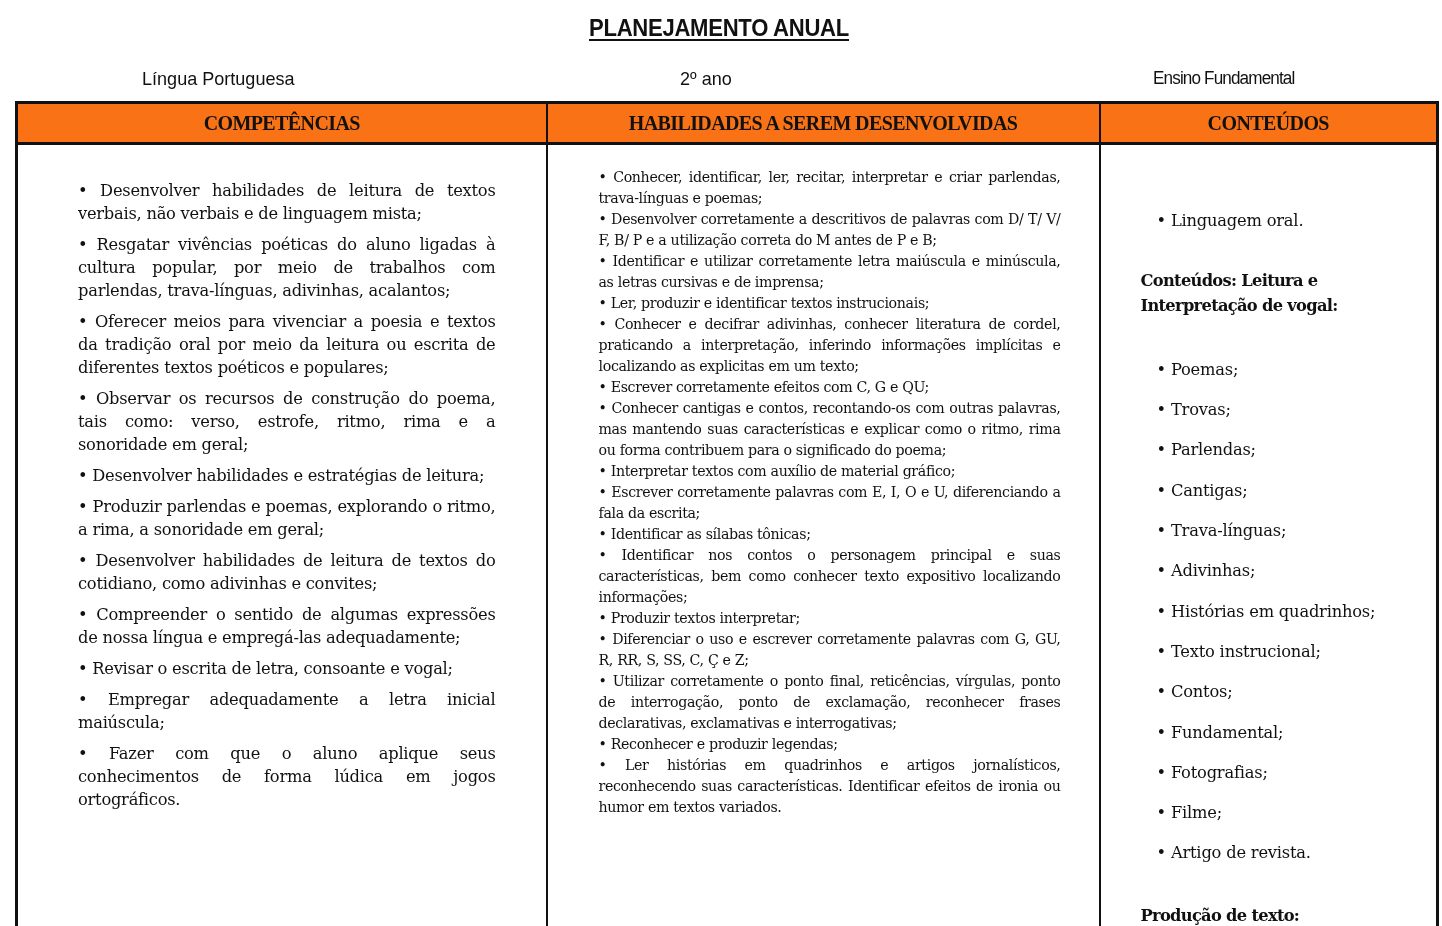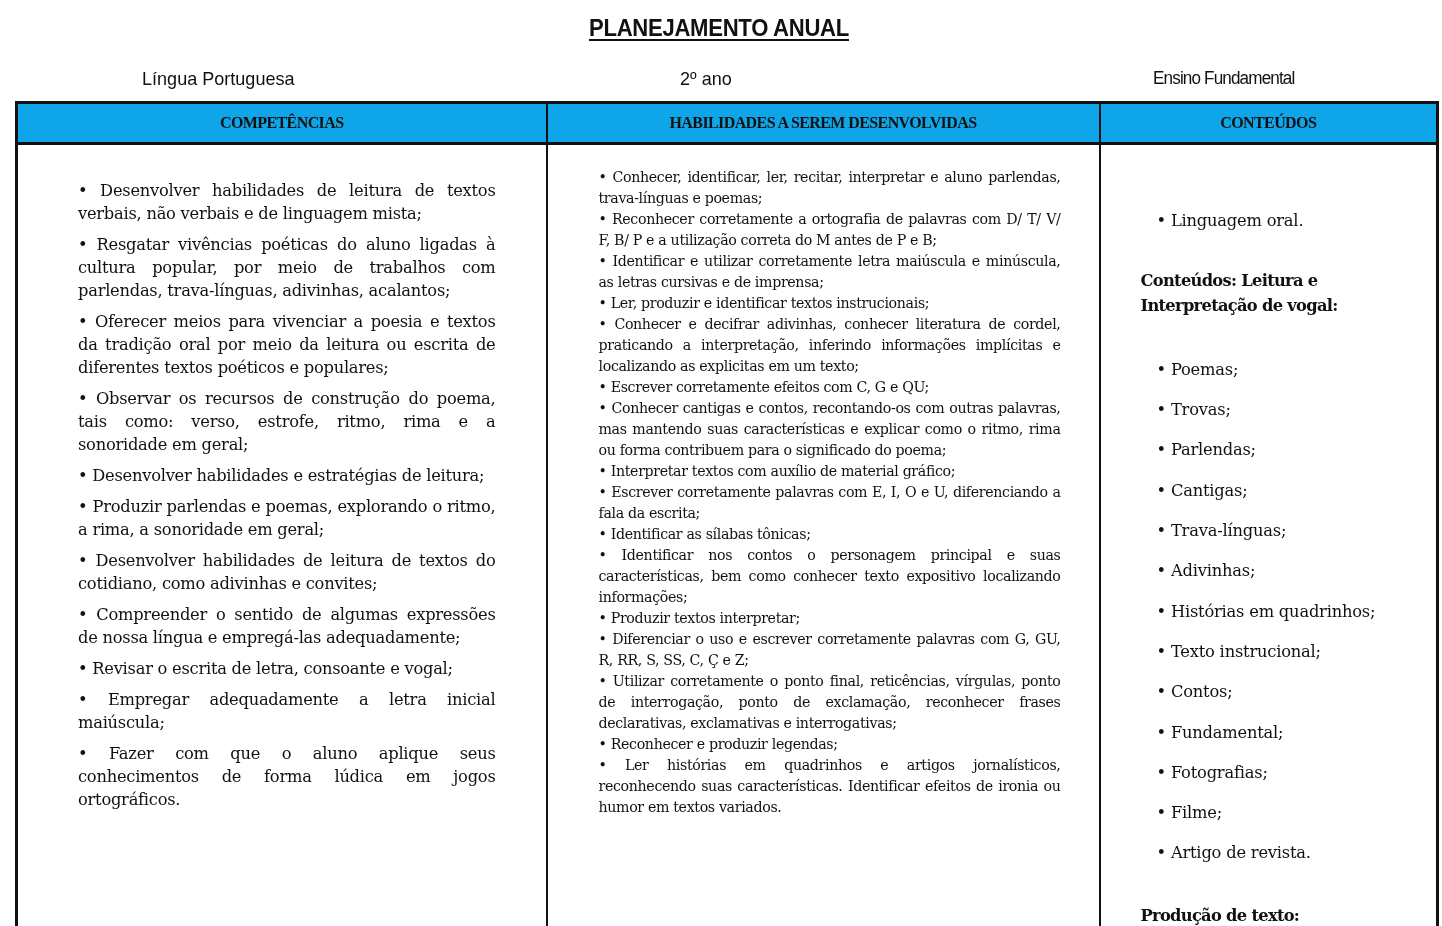--- a/index.html
+++ b/index.html
@@ -47,24 +47,24 @@
       position: absolute;
       left: 15px;
       top: 101px;
       width: 1421px;
       height: 814px;
       border-collapse: collapse;
       border: 3px solid #111;
       table-layout: fixed;
     }
     table.plan th {
-      background: #0ea5e9;
+      background: #f97316;
       height: 38px;
       font-family: "Liberation Serif", serif;
-      font-size: 16px;
+      font-size: 20px;
       font-weight: bold;
       letter-spacing: -0.6px;
       border-bottom: 3px solid #111;
       border-left: 2px solid #111;
       border-right: 2px solid #111;
       text-align: center;
       vertical-align: middle;
       padding: 0;
     }
     table.plan td {
@@ -157,22 +157,22 @@
             <p class="item">Produzir parlendas e poemas, explorando o ritmo, a rima, a sonoridade em geral;</p>
             <p class="item">Desenvolver habilidades de leitura de textos do cotidiano, como adivinhas e convites;</p>
             <p class="item">Compreender o sentido de algumas expressões de nossa língua e empregá-las adequadamente;</p>
             <p class="item">Revisar o escrita de letra, consoante e vogal;</p>
             <p class="item">Empregar adequadamente a letra inicial maiúscula;</p>
             <p class="item">Fazer com que o aluno aplique seus conhecimentos de forma lúdica em jogos ortográficos.</p>
           </div>
       </td>
       <td>
         <div class="hab">
-            <p class="item">Conhecer, identificar, ler, recitar, interpretar e aluno parlendas, trava-línguas e poemas;</p>
-            <p class="item">Reconhecer corretamente a ortografia de palavras com D/ T/ V/ F, B/ P e a utilização correta do M antes de P e B;</p>
+            <p class="item">Conhecer, identificar, ler, recitar, interpretar e criar parlendas, trava-línguas e poemas;</p>
+            <p class="item">Desenvolver corretamente a descritivos de palavras com D/ T/ V/ F, B/ P e a utilização correta do M antes de P e B;</p>
             <p class="item">Identificar e utilizar corretamente letra maiúscula e minúscula, as letras cursivas e de imprensa;</p>
             <p class="item">Ler, produzir e identificar textos instrucionais;</p>
             <p class="item">Conhecer e decifrar adivinhas, conhecer literatura de cordel, praticando a interpretação, inferindo informações implícitas e localizando as explicitas em um texto;</p>
             <p class="item">Escrever corretamente efeitos com C, G e QU;</p>
             <p class="item">Conhecer cantigas e contos, recontando-os com outras palavras, mas mantendo suas características e explicar como o ritmo, rima ou forma contribuem para o significado do poema;</p>
             <p class="item">Interpretar textos com auxílio de material gráfico;</p>
             <p class="item">Escrever corretamente palavras com E, I, O e U, diferenciando a fala da escrita;</p>
             <p class="item">Identificar as sílabas tônicas;</p>
             <p class="item">Identificar nos contos o personagem principal e suas características, bem como conhecer texto expositivo localizando informações;</p>
             <p class="item">Produzir textos interpretar;</p>

